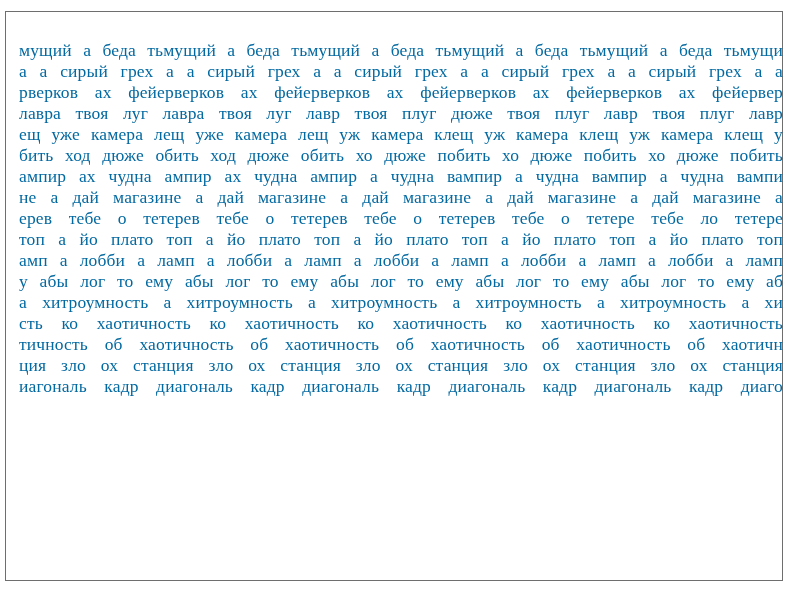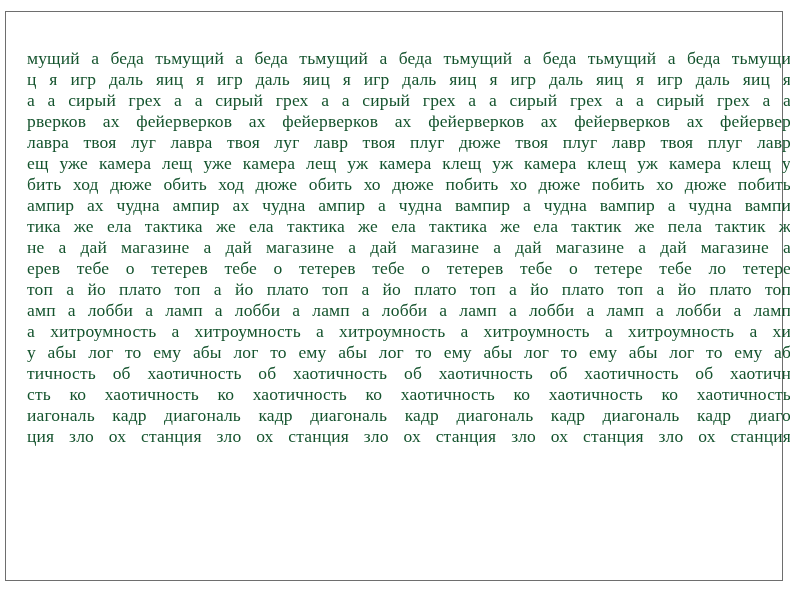--- a/index.html
+++ b/index.html
@@ -21,57 +21,55 @@
       height: 570px;
       border: 1.5px solid #6e6e6e;
       box-sizing: border-box;
       background: #ffffff;
     }
     .text-block {
       position: absolute;
       left: 9px;
       top: 24px;
       width: 764px;
-      margin: 12px;
+      margin: 4px;
       padding: 0;
       font-family: "DejaVu Serif", "Liberation Serif", serif;
       font-size: 16px;
-      color: #14532d;
+      color: #0369a1;
     }
     .line {
       display: block;
       height: 21px;
       line-height: 21px;
       white-space: nowrap;
       text-align: justify;
       text-align-last: justify;
       overflow: hidden;
       font-family: "Liberation Serif", "DejaVu Serif", serif;
       font-size: 17.5px;
       letter-spacing: 0.15px;
     }
   </style>
 </head>
 <body>
 
 <div class="frame">
   <div class="text-block">
     <span class="line">мущий а беда тьмущий а беда тьмущий а беда тьмущий а беда тьмущий а беда тьмущи</span>
-    <span class="line">ц я игр даль яиц я игр даль яиц я игр даль яиц я игр даль яиц я игр даль яиц я</span>
     <span class="line">а а сирый грех а а сирый грех а а сирый грех а а сирый грех а а сирый грех а а</span>
     <span class="line">рверков ах фейерверков ах фейерверков ах фейерверков ах фейерверков ах фейервер</span>
     <span class="line">лавра твоя луг лавра твоя луг лавр твоя плуг дюже твоя плуг лавр твоя плуг лавр</span>
     <span class="line">ещ уже камера лещ уже камера лещ уж камера клещ уж камера клещ уж камера клещ у</span>
     <span class="line">бить ход дюже обить ход дюже обить хо дюже побить хо дюже побить хо дюже побить</span>
     <span class="line">ампир ах чудна ампир ах чудна ампир а чудна вампир а чудна вампир а чудна вампи</span>
-    <span class="line">тика же ела тактика же ела тактика же ела тактика же ела тактик же пела тактик ж</span>
     <span class="line">не а дай магазине а дай магазине а дай магазине а дай магазине а дай магазине а</span>
     <span class="line">ерев тебе о тетерев тебе о тетерев тебе о тетерев тебе о тетере тебе ло тетере</span>
     <span class="line">топ а йо плато топ а йо плато топ а йо плато топ а йо плато топ а йо плато топ</span>
     <span class="line">амп а лобби а ламп а лобби а ламп а лобби а ламп а лобби а ламп а лобби а ламп</span>
+    <span class="line">у абы лог то ему абы лог то ему абы лог то ему абы лог то ему абы лог то ему аб</span>
     <span class="line">а хитроумность а хитроумность а хитроумность а хитроумность а хитроумность а хи</span>
-    <span class="line">у абы лог то ему абы лог то ему абы лог то ему абы лог то ему абы лог то ему аб</span>
+    <span class="line">сть ко хаотичность ко хаотичность ко хаотичность ко хаотичность ко хаотичность</span>
     <span class="line">тичность об хаотичность об хаотичность об хаотичность об хаотичность об хаотичн</span>
-    <span class="line">сть ко хаотичность ко хаотичность ко хаотичность ко хаотичность ко хаотичность</span>
+    <span class="line">ция зло ох станция зло ох станция зло ох станция зло ох станция зло ох станция</span>
     <span class="line">иагональ кадр диагональ кадр диагональ кадр диагональ кадр диагональ кадр диаго</span>
-    <span class="line">ция зло ох станция зло ох станция зло ох станция зло ох станция зло ох станция</span>
   </div>
 </div>
 
 </body></html>

